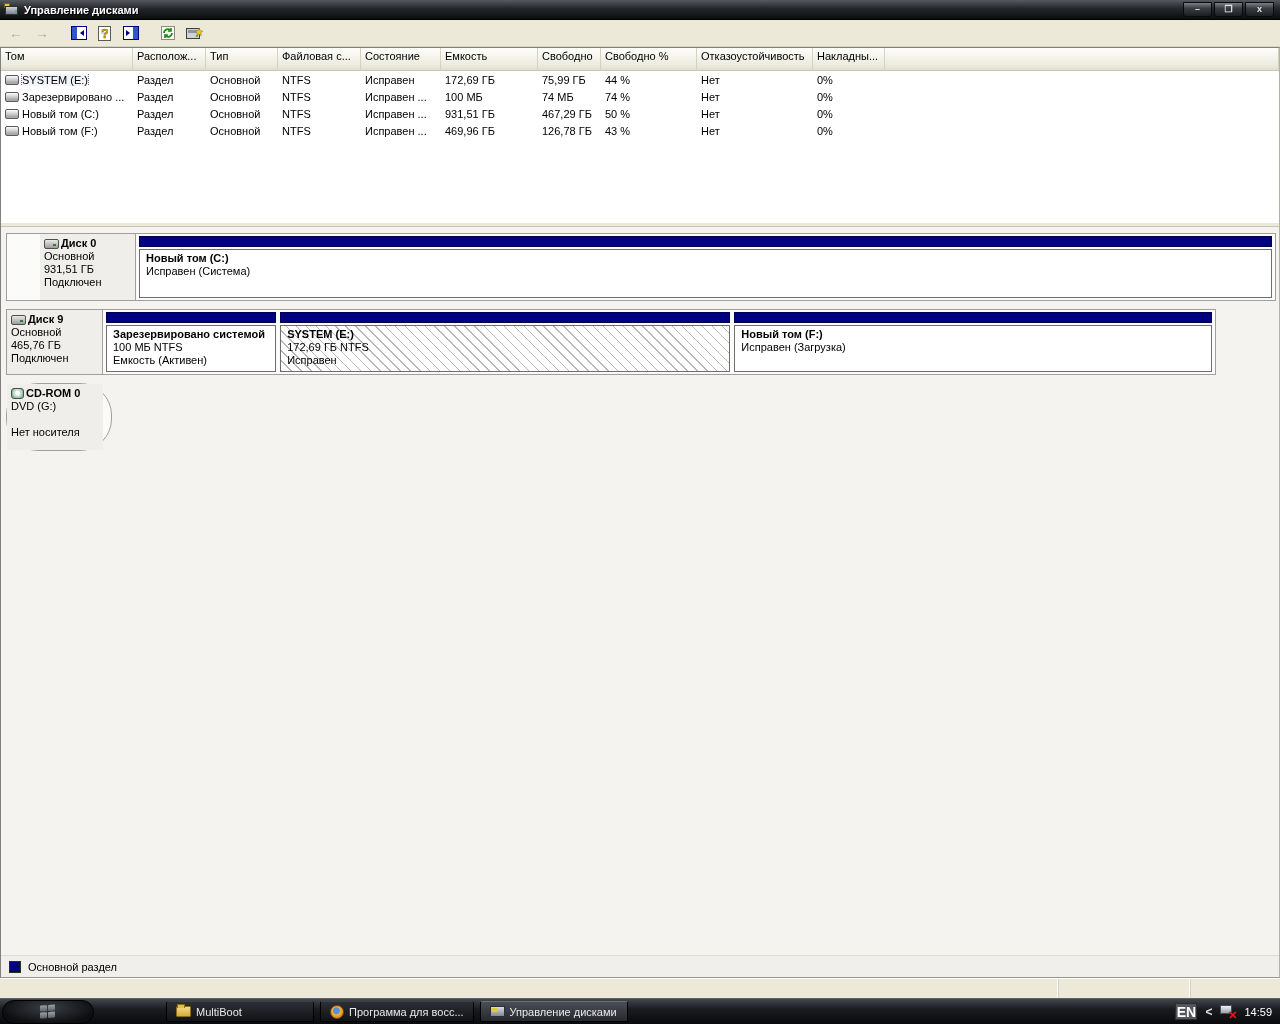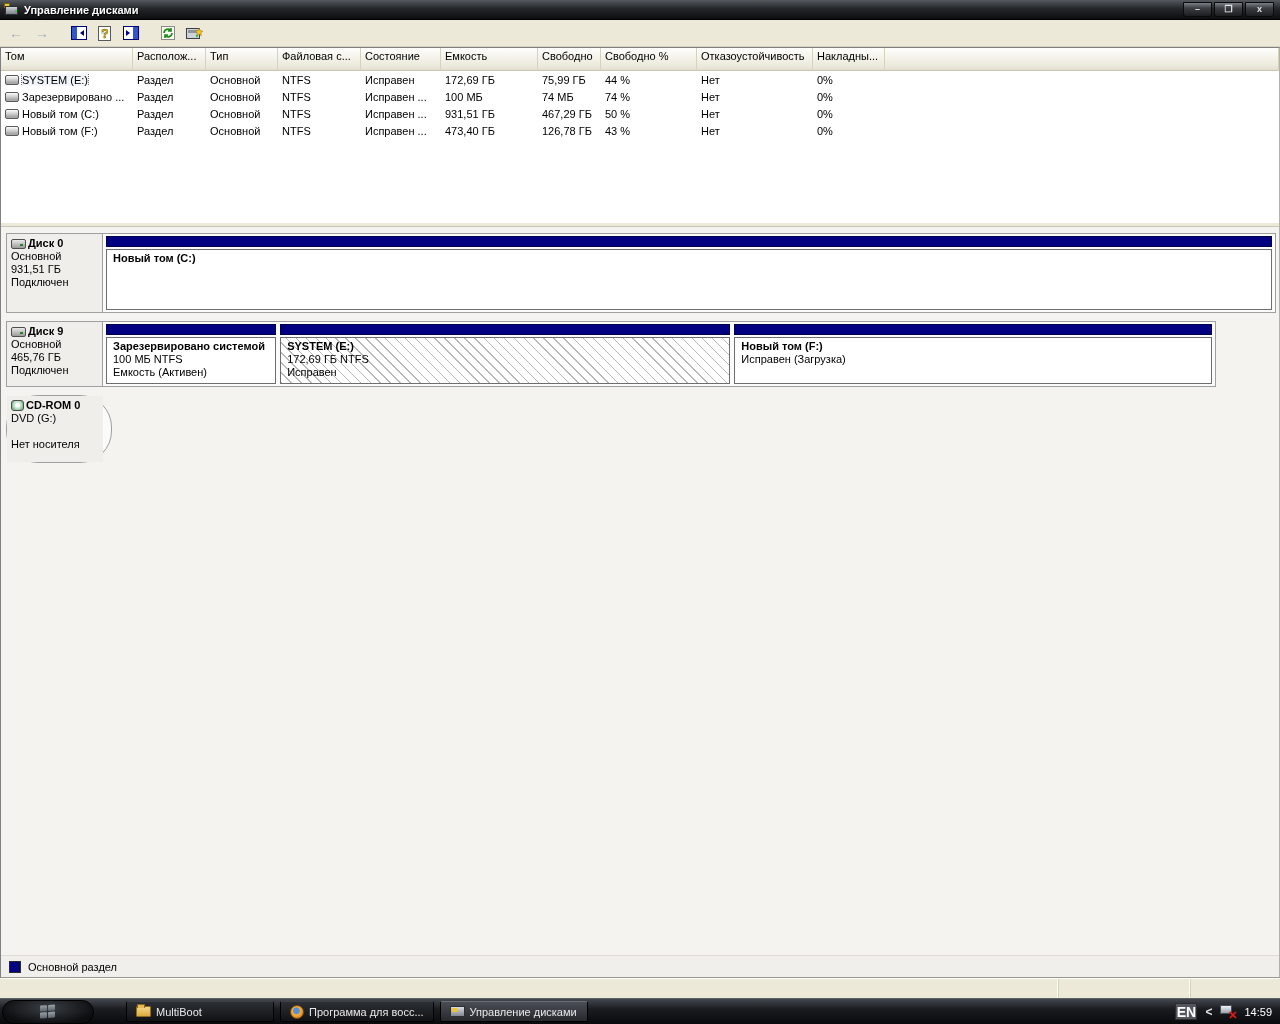--- a/index.html
+++ b/index.html
@@ -70,21 +70,21 @@
   .statusbar { height:20px; background:#ece9d8; border-top:1px solid #fff; display:flex; align-items:stretch; }
   .sb-fill { flex:1; }
   .sb-pane { border-left:1px solid #d5d2c2; box-shadow:-1px 0 0 #fff; }
   .sb-p1 { width:132px; } .sb-p2 { width:90px; }
 
   
   .taskbar { position:absolute; left:0; bottom:0; width:1280px; height:26px; background:linear-gradient(#43474e,#1a1c20 40%,#08090b); border-top:1px solid #5c6068; display:flex; align-items:center; }
   .start-button { width:92px; height:24px; margin:1px 0 0 2px; border-radius:12px; background:radial-gradient(ellipse at 50% 30%, #3a3e45, #0d0e10 75%); border:1px solid #000; display:flex; align-items:center; justify-content:center; flex:none; }
   .start-flag { width:16px; height:14px; display:grid; grid-template-columns:7px 7px; grid-template-rows:6px 6px; gap:1px; transform:skewY(-4deg); }
   .start-flag span { background:linear-gradient(#9aa0a8,#5d636b); border-radius:1px; }
-  .task-buttons { display:flex; gap:6px; margin-left:32px; }
+  .task-buttons { display:flex; gap:6px; margin-left:72px; }
   .task-btn { height:21px; min-width:148px; display:flex; align-items:center; gap:5px; padding:0 9px; background:linear-gradient(#2c2f34,#111215); border:1px solid #000; border-top-color:#3e4248; border-radius:2px; color:#e8e8e8; }
   .task-btn.active { background:linear-gradient(#4a4e55,#26282d); border-top-color:#6a6e76; }
   .folder-ico { width:15px; height:11px; position:relative; background:linear-gradient(#f4d886,#d9a93f); border:1px solid #8a6b1c; border-radius:1px; flex:none; }
   .folder-ico::before { content:""; position:absolute; top:-3px; left:0; width:6px; height:3px; background:#e3bc55; border:1px solid #8a6b1c; border-bottom:none; border-radius:1px 1px 0 0; }
   .app-round-ico { width:14px; height:14px; border-radius:50%; flex:none; background:radial-gradient(circle at 45% 40%, #5a8fd6 0 31%, #f3b33c 40%, #d97c1e 85%); border:1px solid #7a4a10; }
   .dm-ico { width:15px; height:11px; flex:none; background:linear-gradient(#d9dde2,#82878f); border:1px solid #2c2f33; position:relative; }
   .dm-ico::after { content:""; position:absolute; left:1px; top:1px; width:5px; height:4px; background:#e6c63f; }
   .tray { margin-left:auto; display:flex; align-items:center; gap:8px; padding-right:8px; color:#fff; }
   .lang-box { width:22px; height:17px; background:#53565c; border:1px solid #2b2d31; color:#fff; font-size:14px; font-weight:bold; text-align:center; line-height:16px; }
   .tray-chevron { color:#e0e0e0; font-size:12px; font-weight:bold; }
@@ -228,47 +228,48 @@
 
       <div class="lrow">
         <span class="lcell c0 vol-cell0">
             <span class="vol-ico"></span>
             <span>Новый том (F:)</span>
           </span>
         <span class="lcell c1">Раздел</span>
         <span class="lcell c2">Основной</span>
         <span class="lcell c3">NTFS</span>
         <span class="lcell c4">Исправен ...</span>
-        <span class="lcell c5">473,40 ГБ</span>
+        <span class="lcell c5">469,96 ГБ</span>
         <span class="lcell c6">126,78 ГБ</span>
         <span class="lcell c7">43 %</span>
         <span class="lcell c8">Нет</span>
         <span class="lcell c9">0%</span>
       </div>
     </div>
 
     <div class="splitter"></div>
 
     <div class="graphic-view">
 
-      <div class="disk-row" style="width:1270px; height:80px;">
+      <div class="disk-row" style="width:1270px; height:68px;padding-left:33px;">
         <div class="disk-label">
           <div class="dname">
               <span class="drive-ico"></span>
               <span>Диск 0</span>
             </div>
           <div>Основной</div>
           <div>931,51 ГБ</div>
           <div>Подключен</div>
         </div>
         <div class="disk-bars" style="width:1172px;">
           <div class="partition" style="width:100%;">
             <div class="pstrip"></div>
             <div class="pbody">
               <div class="pname">Новый том  (C:)</div>
+              <div>Исправен (Система)</div>
             </div>
           </div>
         </div>
       </div>
 
       <div class="disk-row" style="width:1210px; height:66px;">
         <div class="disk-label">
           <div class="dname">
               <span class="drive-ico"></span>
               <span>Диск 9</span>

